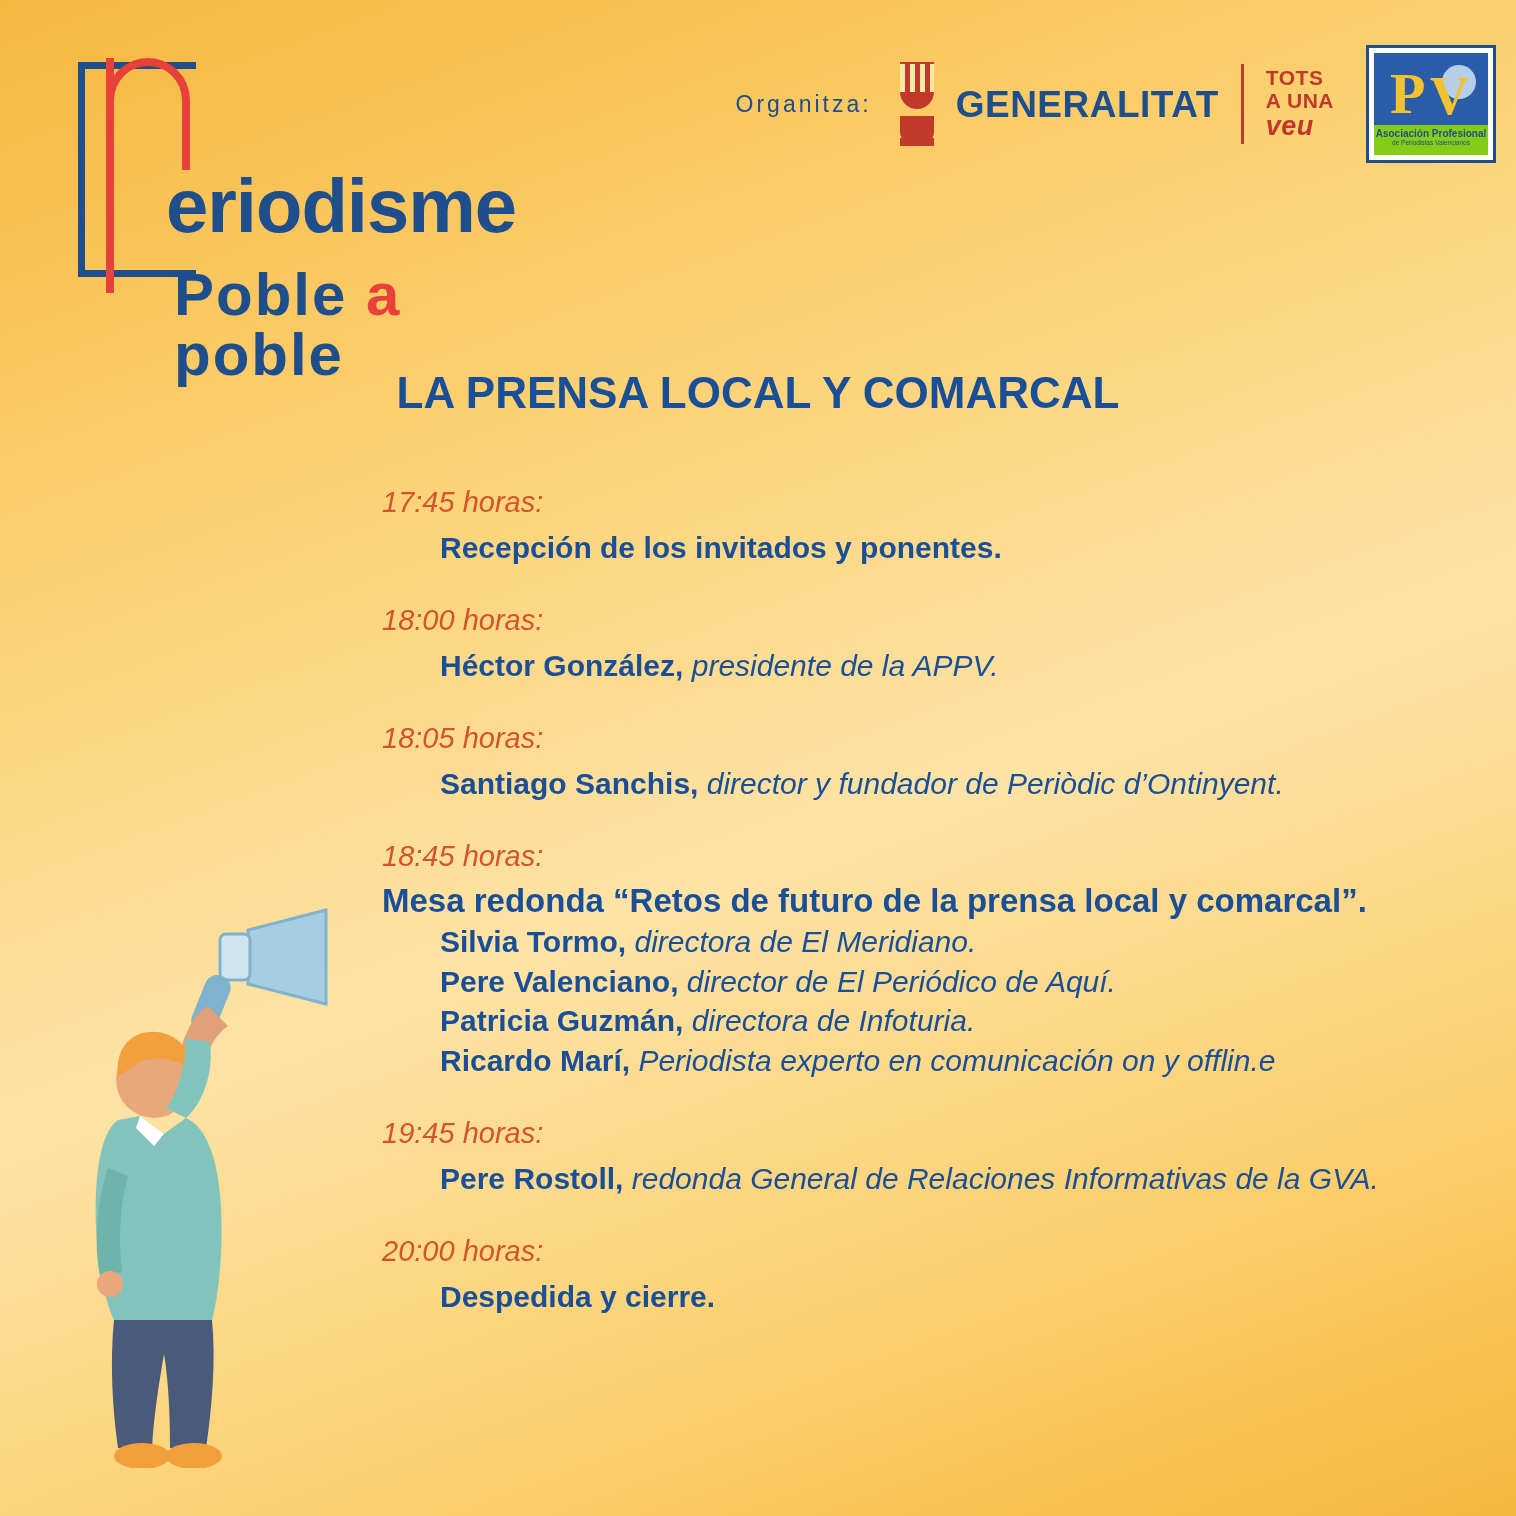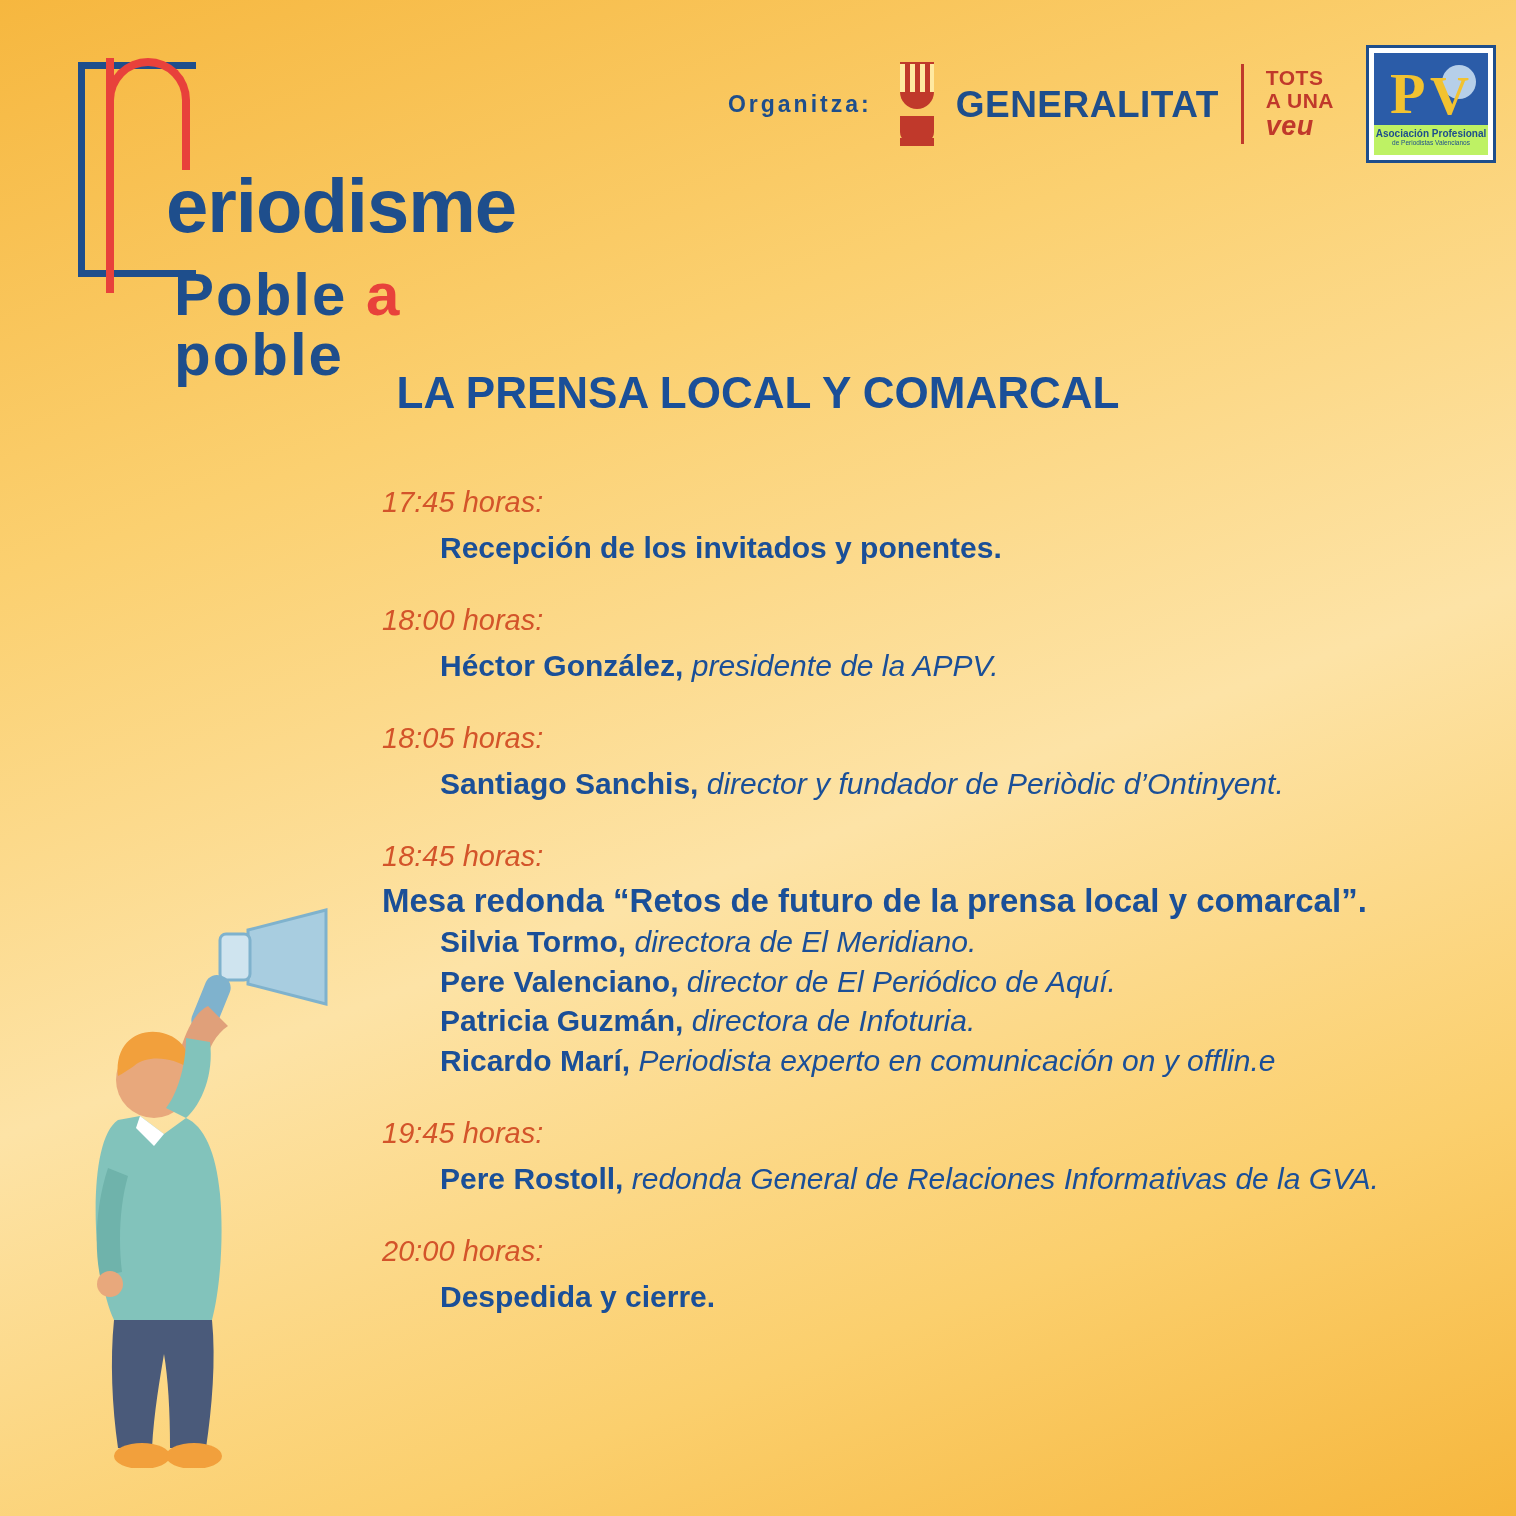--- a/index.html
+++ b/index.html
@@ -87,21 +87,21 @@
     position: absolute;
     right: 20px;
     top: 45px;
     display: flex;
     align-items: center;
     gap: 22px;
   }
   .org-label {
     font-size: 23px;
     color: #1e4e8c;
-    font-weight: bold;
+    font-weight: normal;
     letter-spacing: 3px;
   }
   .gva {
     display: flex;
     align-items: center;
     gap: 16px;
   }
   .gva-shield {
     width: 46px;
     height: 92px;
@@ -174,21 +174,21 @@
     border-radius: 50%;
     background: #cfe3f5;
     opacity: .85;
   }
   .appv-band {
     position: absolute;
     left: 5px;
     right: 5px;
     bottom: 5px;
     height: 30px;
-    background: #bef264;
+    background: #84cc16;
     text-align: center;
   }
   .appv-band .l1 {
     font-size: 10px;
     color: #1e4e8c;
     font-weight: bold;
     margin-top: 3px;
     line-height: 1.1;
   }
   .appv-band .l2 {

